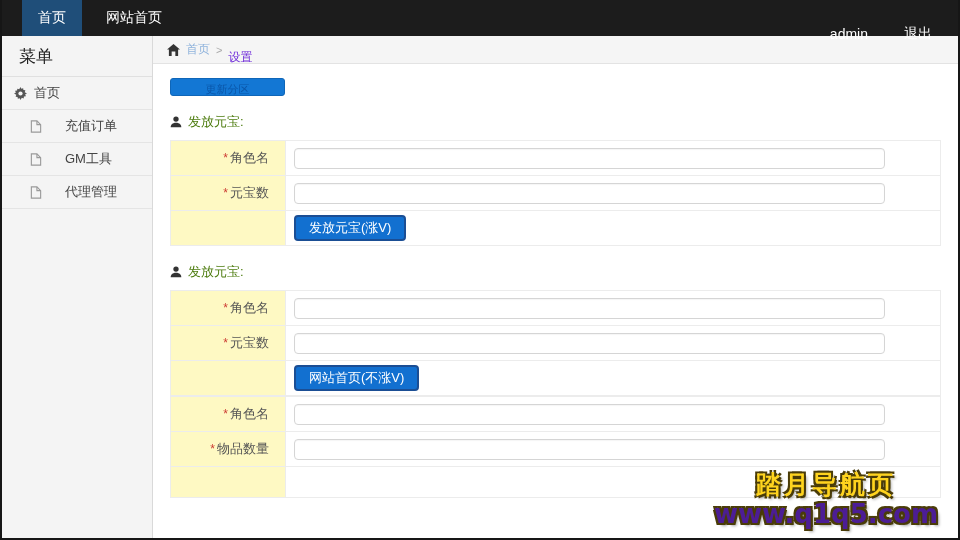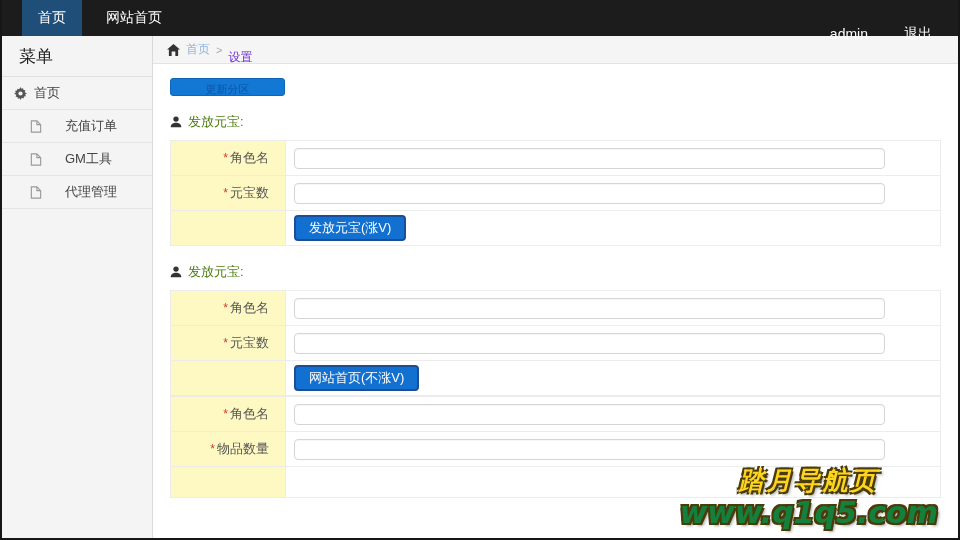--- a/index.html
+++ b/index.html
@@ -53,25 +53,25 @@
                  box-shadow:inset 0 1px 1px rgba(0,0,0,.04);
                  font-family:"Liberation Sans","DejaVu Sans",sans-serif; }
   td.btncell { background:#fff; padding:4px 8px; height:31px; }
   .submit-btn { display:inline-block; background:#1270d0; border:2px solid #1b4e94; border-radius:4px;
                 color:#fff; font-size:13px; padding:2px 13px; cursor:pointer; white-space:nowrap;
                 font-family:"Liberation Sans","DejaVu Sans",sans-serif; }
 
   
   .watermark { position:absolute; right:22px; bottom:10px; z-index:95; text-align:center;
                font-weight:bold; pointer-events:none; line-height:1.15;
-               font-family:"DejaVu Sans","Liberation Sans",sans-serif;font-style:italic; }
+               font-family:"DejaVu Sans","Liberation Sans",sans-serif; }
   .wm1 { font-size:25px; letter-spacing:3px; color:#ffd41e;
          text-shadow:-2px -2px 0 #4a3c08, 2px -2px 0 #4a3c08, -2px 2px 0 #4a3c08,
                       2px 2px 0 #4a3c08, 3px 3px 3px rgba(0,0,0,.35); }
-  .wm2 { font-size:30px; color:#15803d;
+  .wm2 { font-size:26px; color:#4c1d95;
          text-shadow:-2px -2px 0 #4a3c08, 2px -2px 0 #4a3c08, -2px 2px 0 #4a3c08,
                       2px 2px 0 #4a3c08, 3px 3px 3px rgba(0,0,0,.35); }
 </style>
 </head>
 <body>
 
 <div class="frame"></div>
 
 <div class="topbar">
   <div class="tab first active">首页</div>

